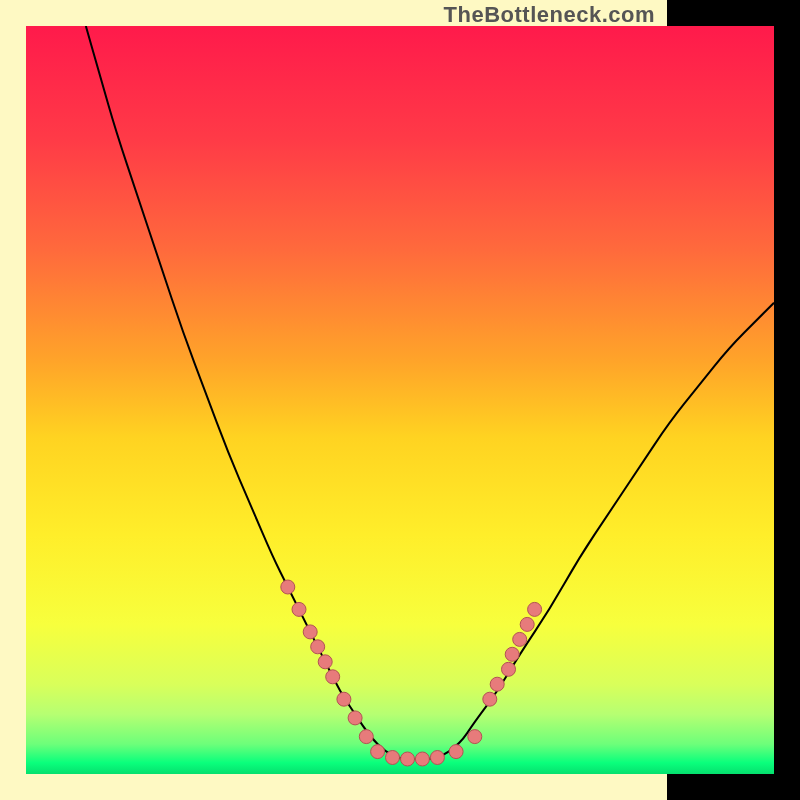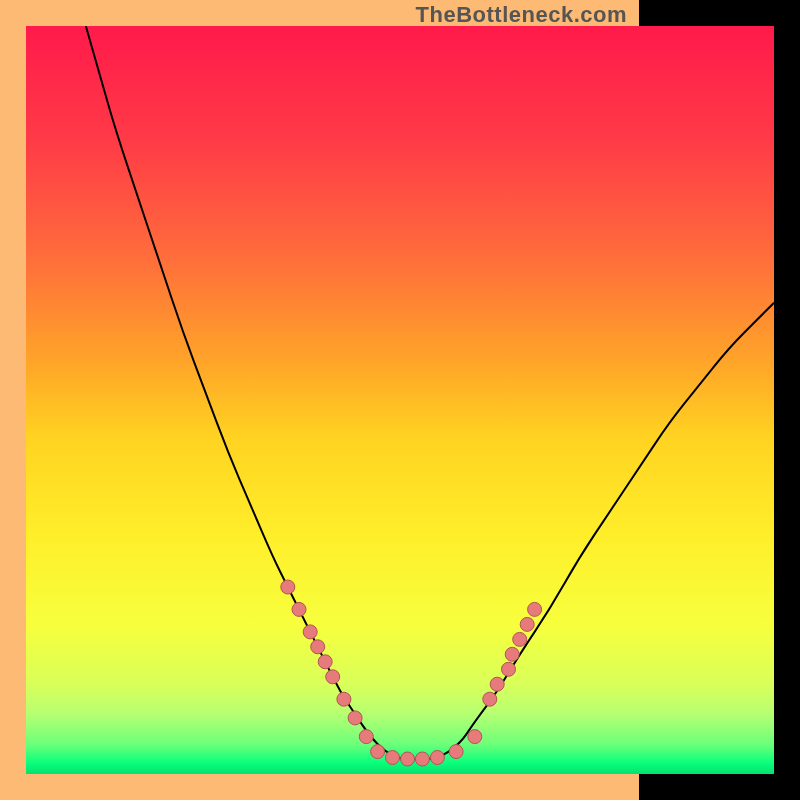--- a/index.html
+++ b/index.html
@@ -8,21 +8,22 @@
     width: 800px;
     height: 800px;
     overflow: hidden;
     font-family: Arial, Helvetica, sans-serif;
     background: #000;
   }
   .frame {
     position: relative;
     width: 639px;
     height: 800px;
-    background: #fdba74;
+    background: #fef9c3;
+    padding-left: 28px;
   }
   .attribution {
     position: absolute;
     top: 2px;
     right: 12px;
     color: #555;
     font-size: 22px;
     font-weight: 600;
     letter-spacing: 0.5px;
     z-index: 5;

